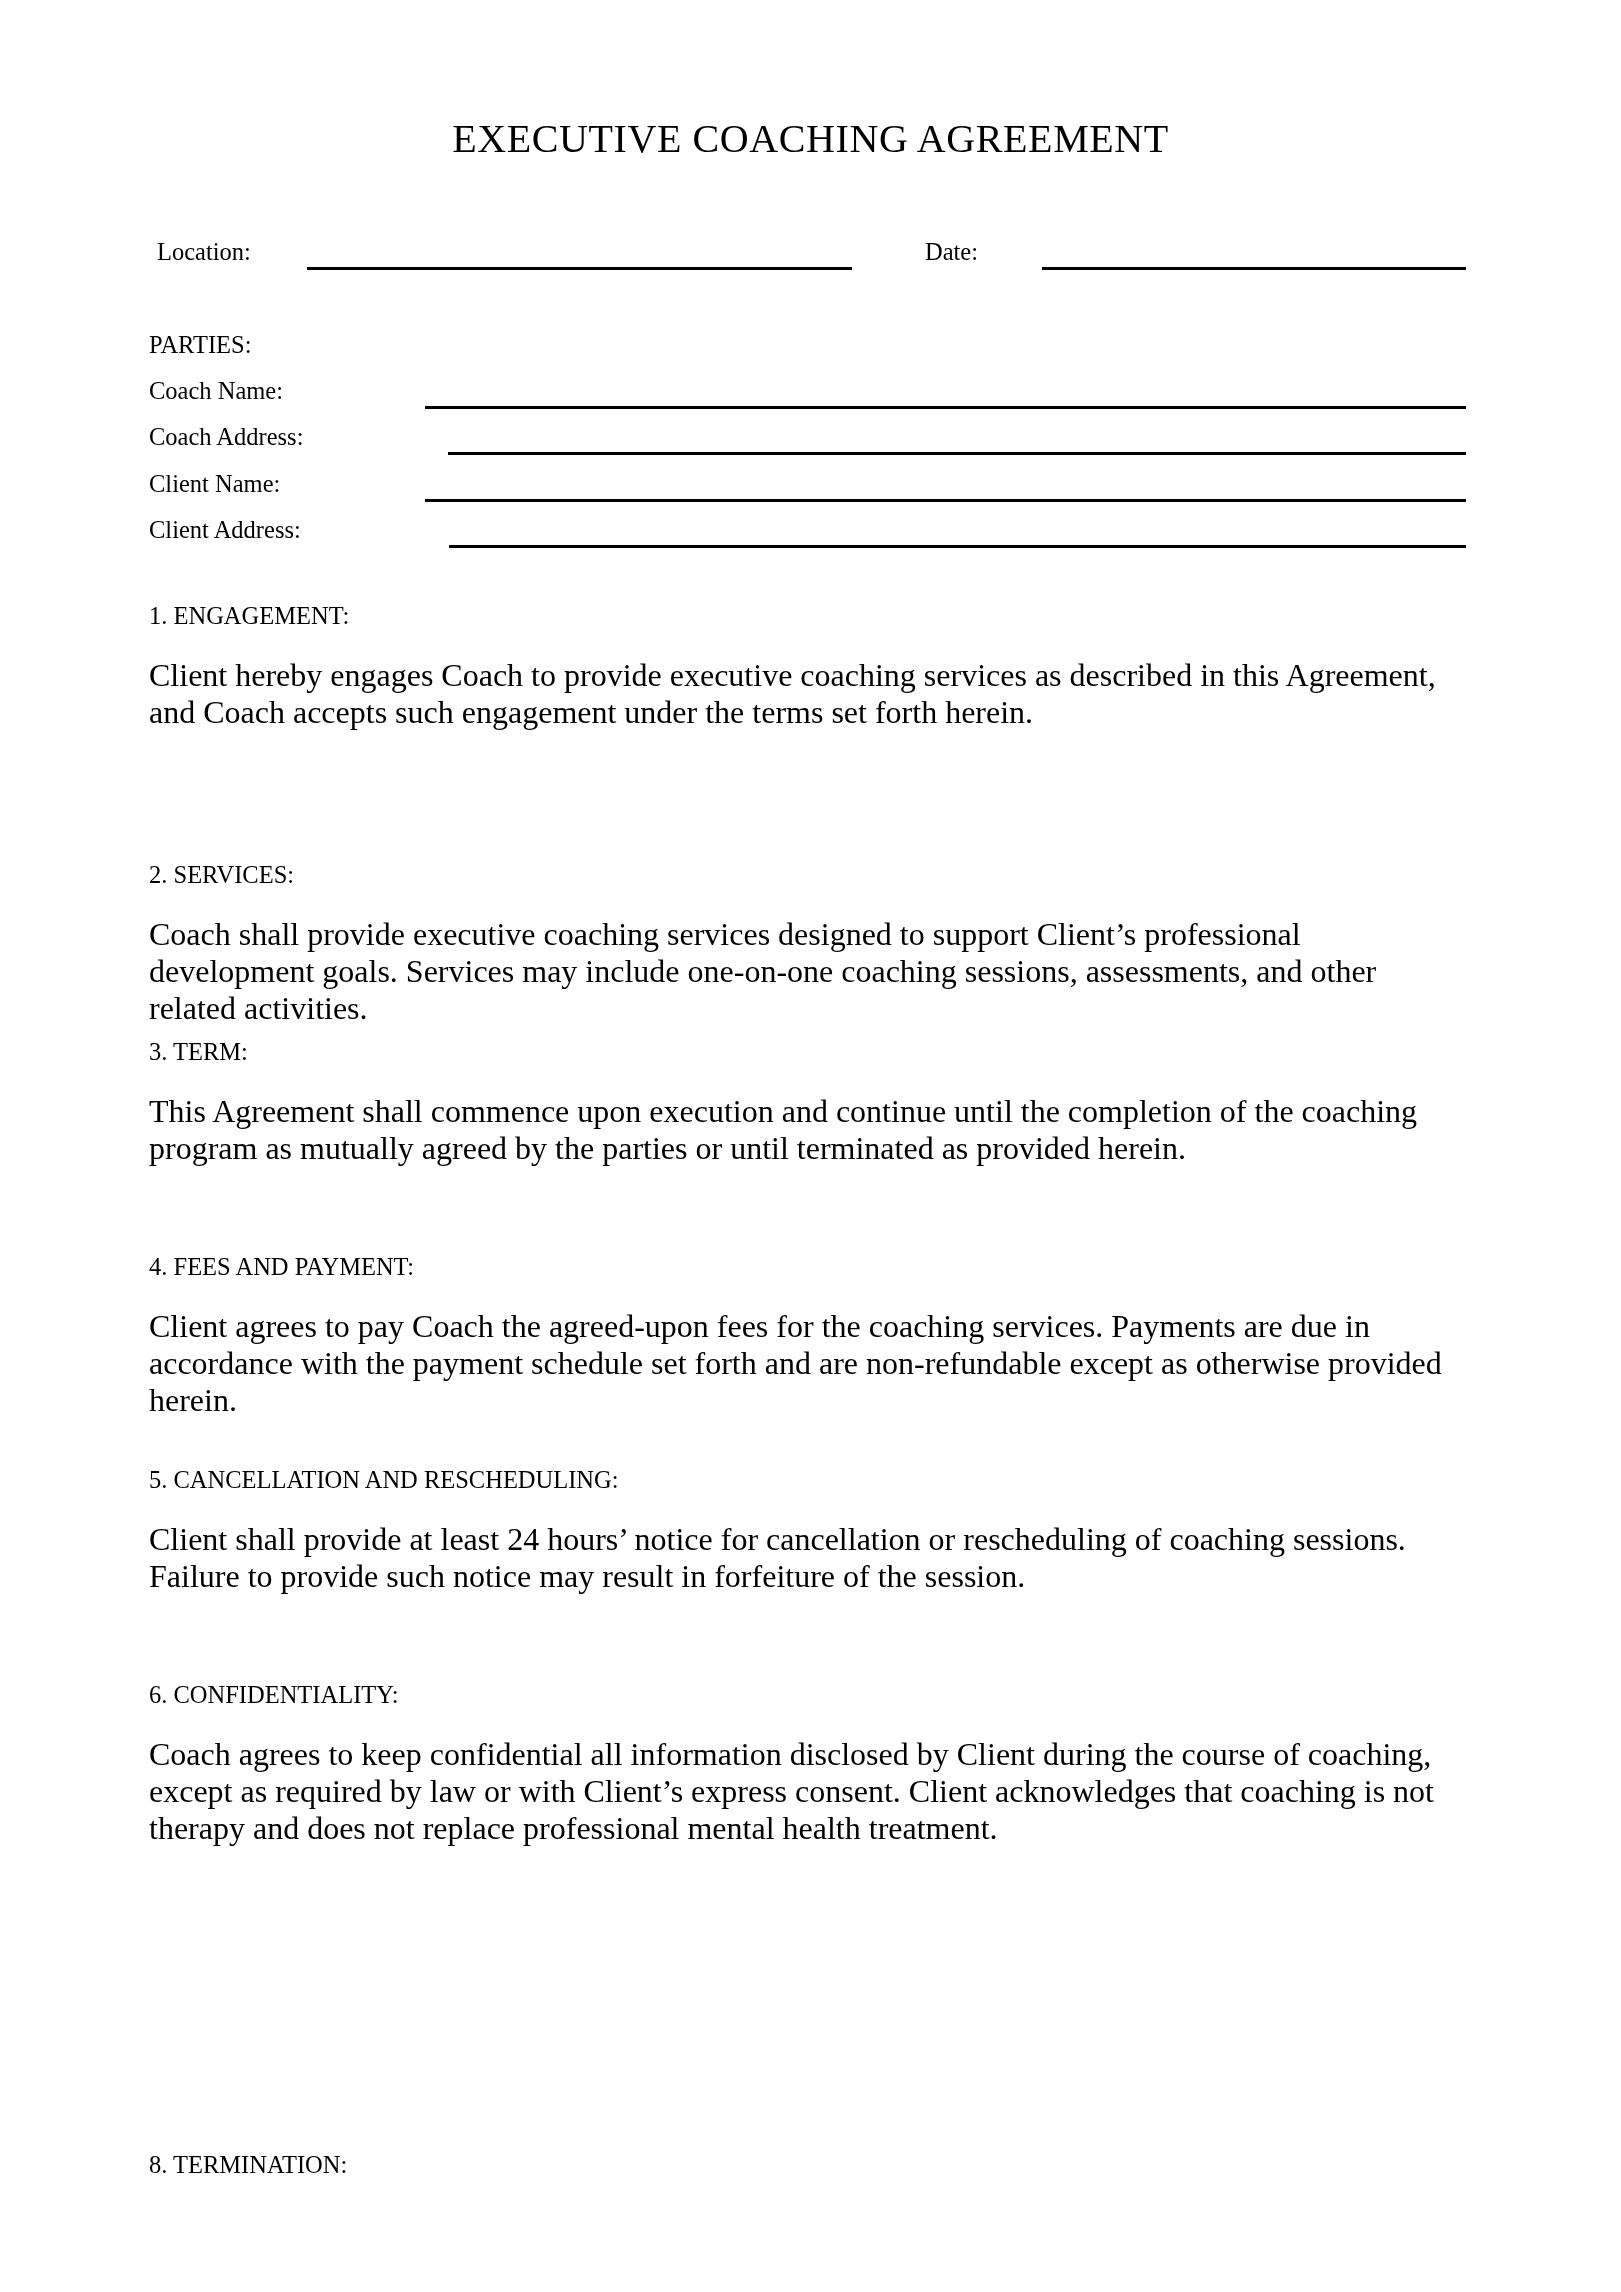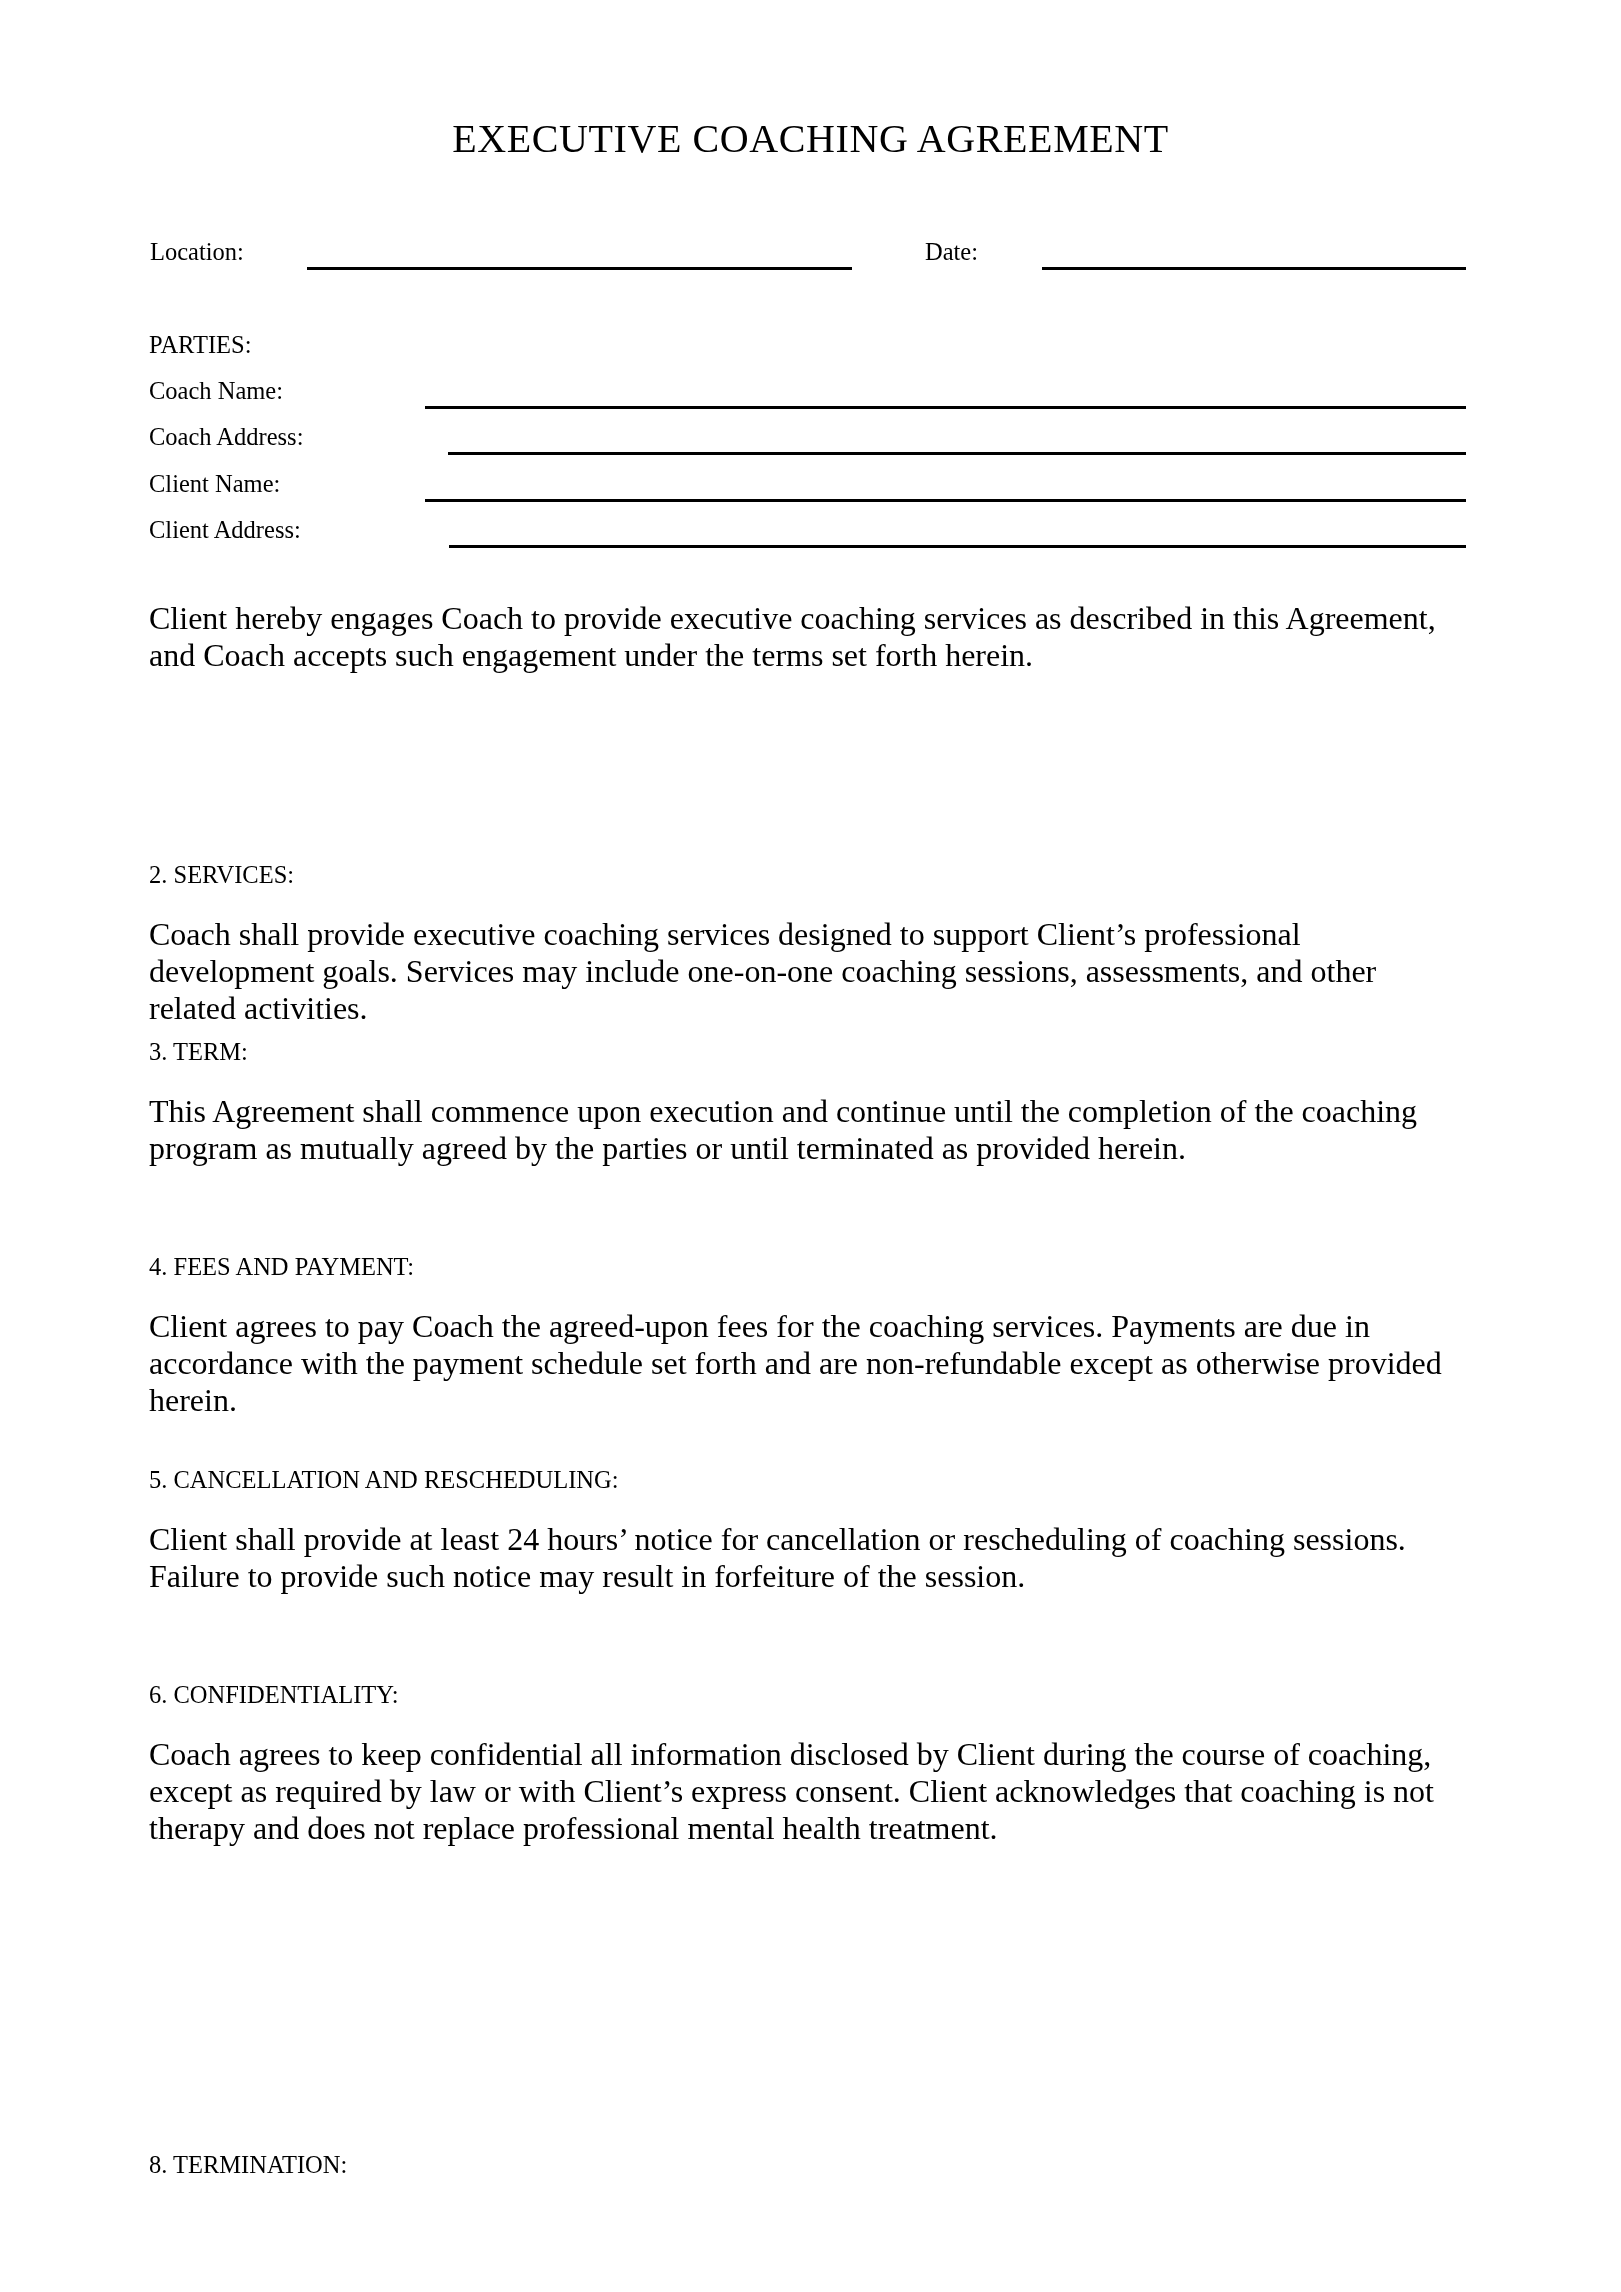--- a/index.html
+++ b/index.html
@@ -46,21 +46,21 @@
     width: 1333px;
     height: 41px;
   }
   .meta-label {
     position: absolute;
     top: 0;
     font-size: 24.5px;
     line-height: 31px;
     white-space: nowrap;
   }
-  .label-location { left: 1px; }
+  .label-location { left: 8px; }
   .label-date { left: 776px; }
 
   .rule {
     position: absolute;
     background: #000000;
     height: 2.9px;
   }
   .rule-location { left: 158px;  top: 31px; width: 545px; }
   .rule-date     { left: 893px;  top: 31px; width: 424px; }
 
@@ -164,20 +164,21 @@
     <span class="field-label">Client Name:</span>
     <span class="field-rule rule-client-name"></span>
   </div>
 
   <div class="field-row row-client-addr">
     <span class="field-label">Client Address:</span>
     <span class="field-rule rule-client-addr"></span>
   </div>
 
   <div class="section sec-1">
+    <p class="section-heading">1. ENGAGEMENT:</p>
     <p class="section-body">Client hereby engages Coach to provide executive coaching services as described in this Agreement, and Coach accepts such engagement under the terms set forth herein.</p>
   </div>
 
   <div class="section sec-2">
     <p class="section-heading">2. SERVICES:</p>
     <p class="section-body">Coach shall provide executive coaching services designed to support Client’s professional development goals. Services may include one-on-one coaching sessions, assessments, and other related activities.</p>
   </div>
 
   <div class="section sec-3">
     <p class="section-heading">3. TERM:</p>

